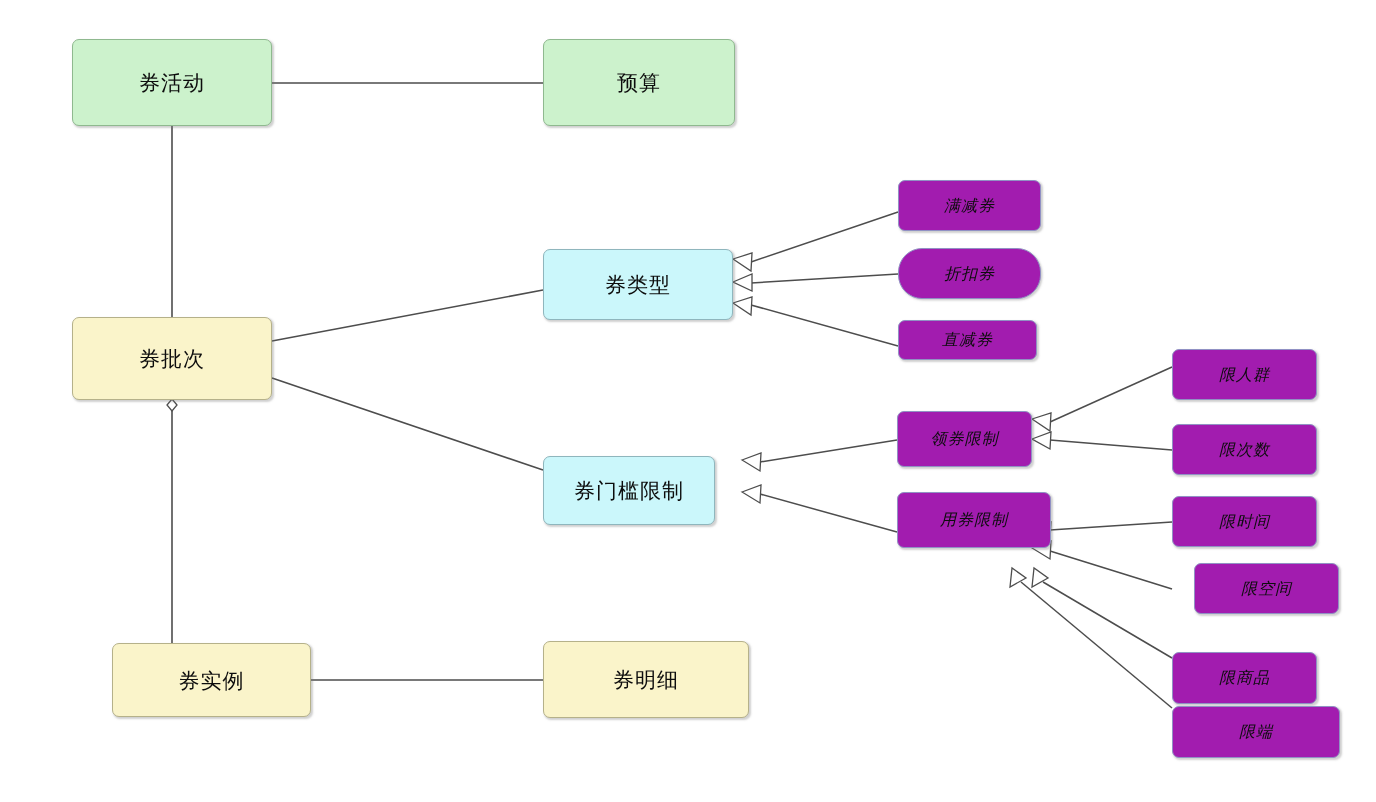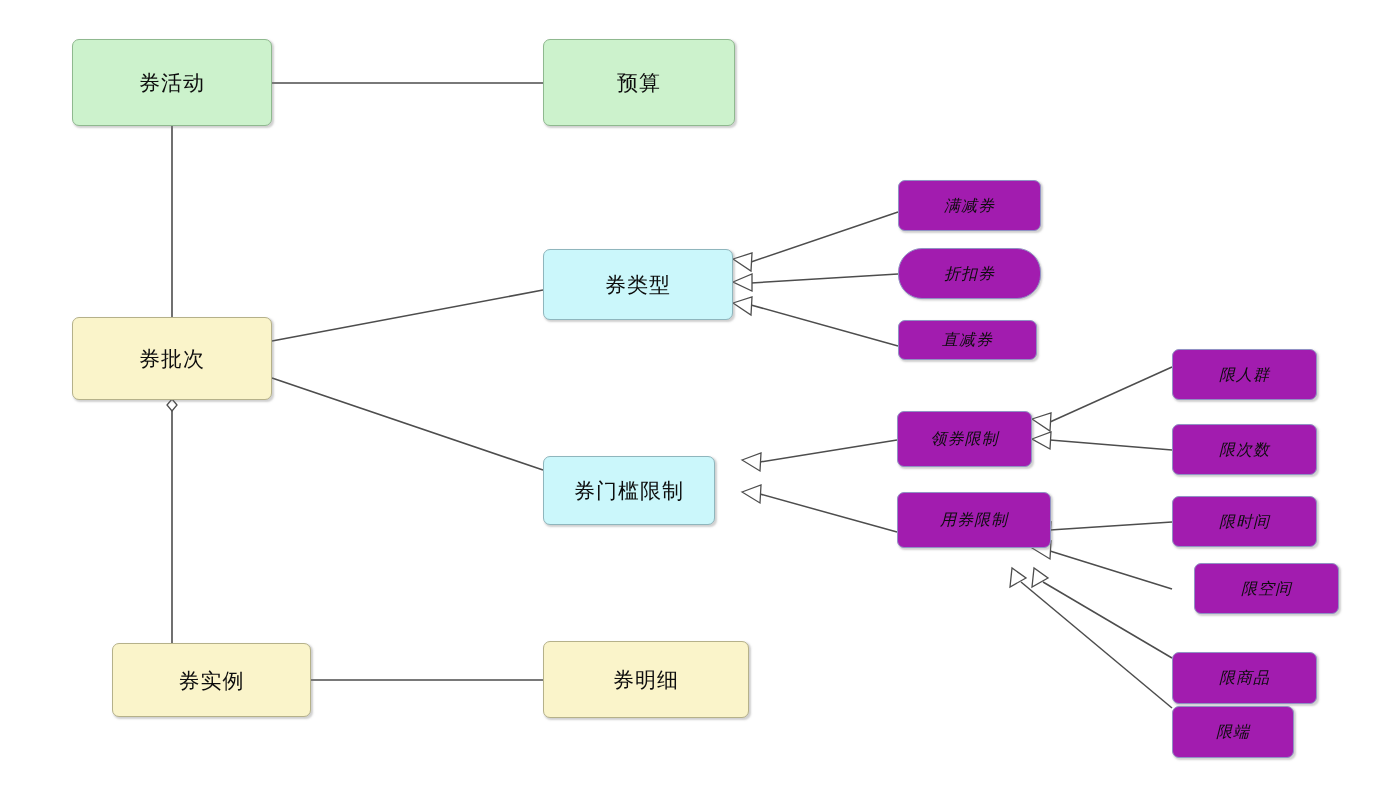--- a/index.html
+++ b/index.html
@@ -171,17 +171,17 @@
     </div>
   <div class="node purple" style="left:1172px; top:496px; width:145px; height:51px;">
       <span class="label">限时间</span>
     </div>
   <div class="node purple" style="left:1172px; top:563px; width:145px; height:51px;margin-left:22px;">
       <span class="label">限空间</span>
     </div>
   <div class="node purple" style="left:1172px; top:632px; width:145px; height:52px;margin-top:20px;">
       <span class="label">限商品</span>
     </div>
-  <div class="node purple" style="left:1172px; top:706px; width:122px; height:52px;">
+  <div class="node purple" style="left:1172px; top:706px; width:168px; height:52px;">
       <span class="label">限端</span>
     </div>
 
 </div>
 
 </body></html>

